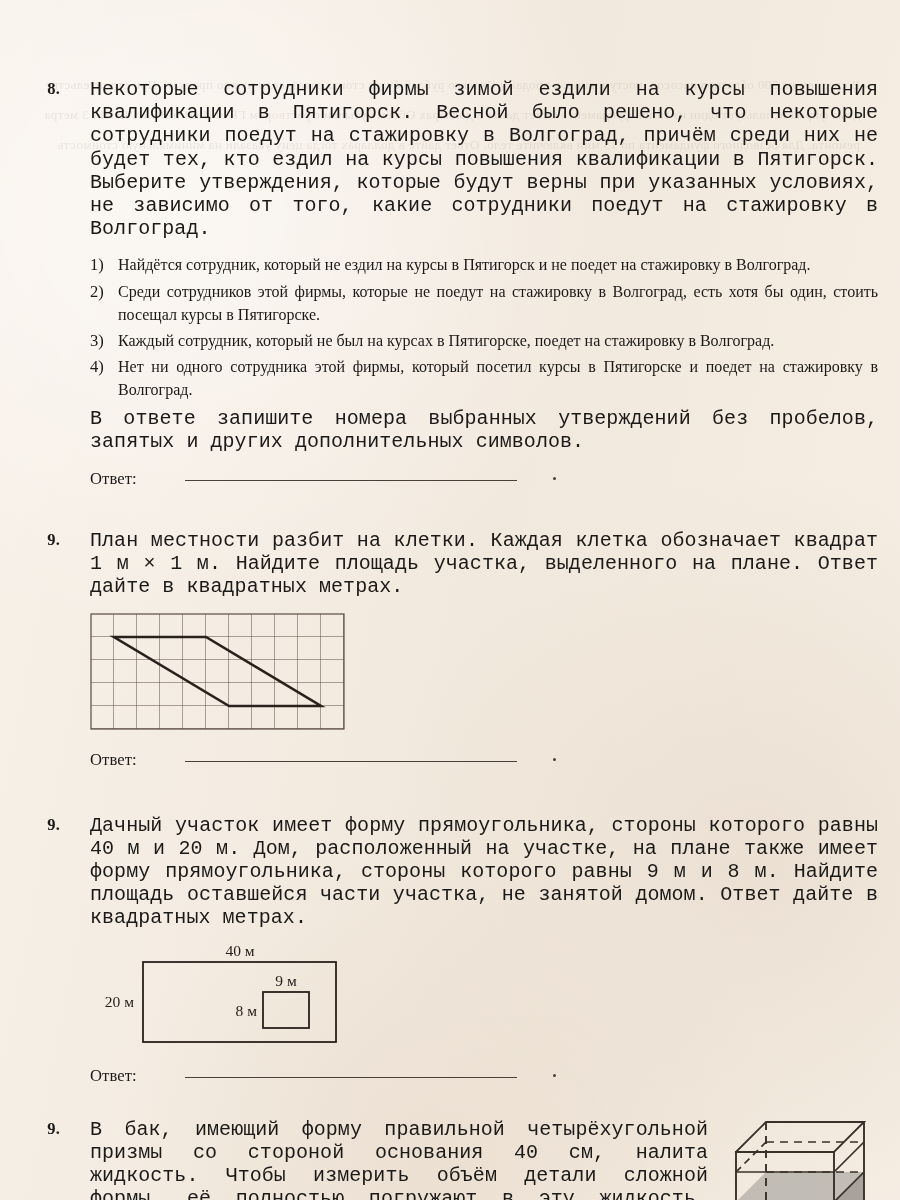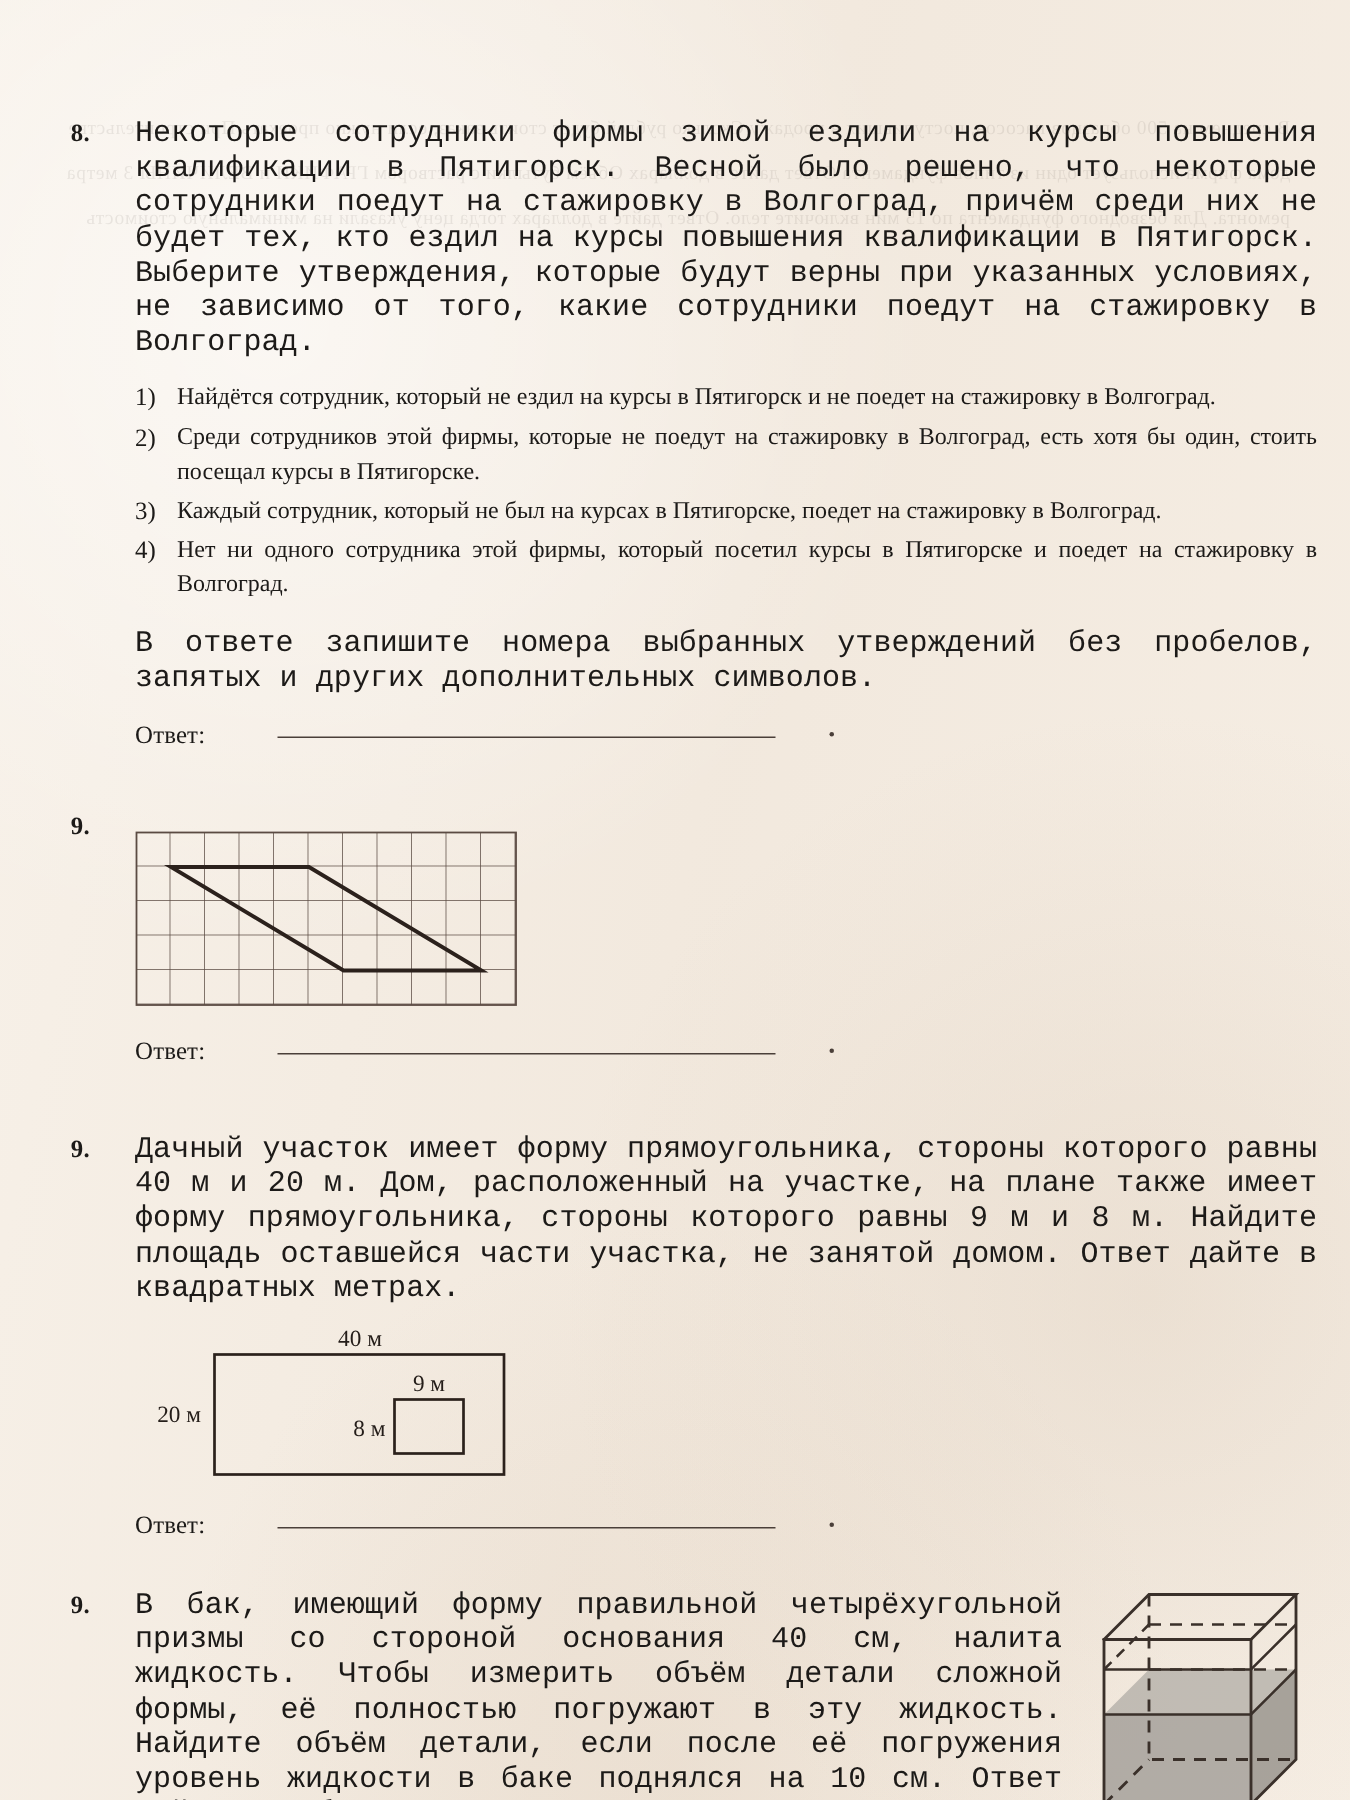--- a/index.html
+++ b/index.html
@@ -200,35 +200,36 @@
         <li class="choice">
           <span class="choice-marker">3)</span>
           <span class="choice-text">Каждый сотрудник, который не был на курсах в Пятигорске, поедет на стажировку в Волгоград.</span>
         </li>
         <li class="choice">
           <span class="choice-marker">4)</span>
           <span class="choice-text">Нет ни одного сотрудника этой фирмы, который посетил курсы в Пятигорске и поедет на стажировку в Волгоград.</span>
         </li>
       </ul>
 
-      <p class="para" style="margin-top:16px;">В ответе запишите номера выбранных утверждений без пробелов, запятых и других дополнительных символов.</p>
+      <p class="para" style="margin-top:5px;">В ответе запишите номера выбранных утверждений без пробелов, запятых и других дополнительных символов.</p>
 
       <div class="answer-row">
         <span class="answer-label">Ответ:</span>
         <span class="answer-rule"></span>
         <span class="answer-dot"></span>
       </div>
     </div>
   </div>
 
   <div class="task-spacer-9"></div>
 
   <div class="task">
     <div class="task-num">9.</div>
     <div class="task-body">
+      <p class="para">План местности разбит на клетки. Каждая клетка обозначает квадрат 1 м × 1 м. Найдите площадь участка, выделенного на плане. Ответ дайте в квадратных метрах.</p>
 
       <div class="fig-wrap">
         <svg class="grid-fig" width="257" height="119" viewBox="0 0 257 119">
           <defs>
             <pattern id="gridcells" width="23" height="23" patternUnits="userSpaceOnUse">
               <path d="M 23 0 L 0 0 0 23" fill="none" stroke="#5b4b43" stroke-width="1"></path>
             </pattern>
           </defs>
           <rect x="1" y="1" width="253" height="115" fill="url(#gridcells)" stroke="#5b4b43" stroke-width="1.2"></rect>
 

